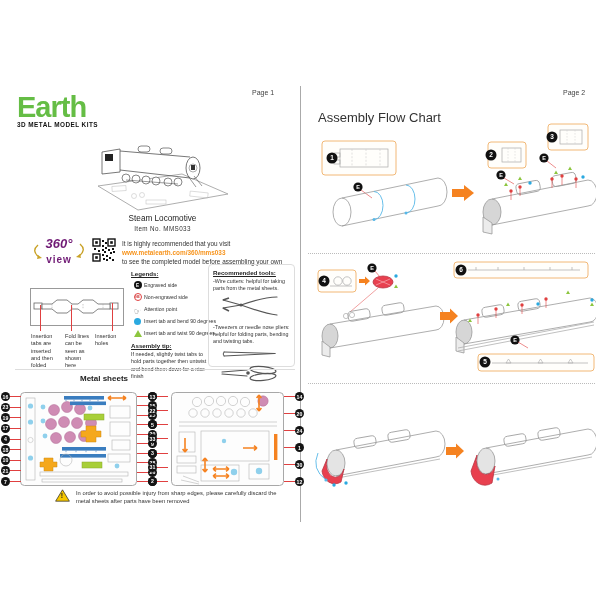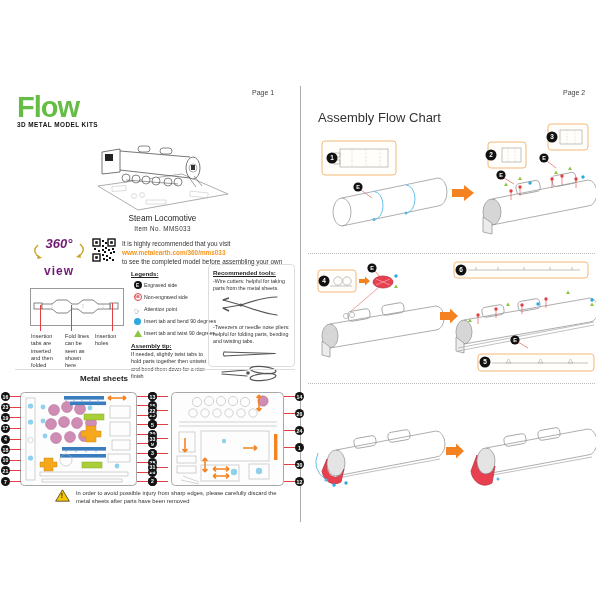--- a/index.html
+++ b/index.html
@@ -11,21 +11,21 @@
   .logo{left:17px;top:95px;line-height:.84}
   .logo .l1,.logo .l2{font-size:29px;font-weight:bold;color:#65bd45;letter-spacing:-1px}
   .logo .reg{font-size:8px;vertical-align:6px;letter-spacing:0}
   .logo .tag{font-size:6.4px;font-weight:bold;color:#111;letter-spacing:.45px;margin-top:3px}
   .caption{left:90px;top:214px;width:145px;text-align:center}
   .caption .nm{font-size:8.2px;color:#222}
   .caption .it{font-size:6.3px;letter-spacing:.4px;color:#333;margin-top:2px}
   
   .b360{left:30px;top:237px;width:58px;height:27px;text-align:center;color:#701a75}
   .b360 .n{font-size:13px;font-weight:bold;font-style:italic;line-height:13px}
-  .b360 .v{font-size:12px;font-weight:bold;line-height:8px;margin-top:17px;letter-spacing:1px}
+  .b360 .v{font-size:10px;font-weight:bold;line-height:8px;margin-top:6px;letter-spacing:1px}
   .visit{left:122px;top:240px;width:175px;font-size:6.4px;line-height:1.4;color:#333}
   .visit .lnk{color:#f7941d;font-weight:bold}
   
   .insbox{left:30px;top:288px;width:92px;height:36px;border:1px solid #999}
   .redline{width:1px;background:#e04040}
   .inslabel{font-size:5.6px;line-height:1.3;color:#333}
   
   .legends{left:131px;top:270px;width:80px}
   .sec-title{font-size:6.2px;font-weight:bold;text-decoration:underline;color:#222}
   .lgrow{display:flex;align-items:center;margin-top:4px;height:8px}
@@ -56,21 +56,21 @@
   .pagediv{left:300px;top:86px;width:1px;height:436px;background:#aaa}
 </style>
 </head>
 <body>
 
 <div class="abs pagediv"></div>
 
 <div class="abs plabel" style="left:252px;top:89px">Page 1</div>
 
 <div class="abs logo">
-  <div class="l1">Flow</div>
+  <div class="l1">Earth</div>
   <div class="tag">3D METAL MODEL KITS</div>
 </div>
 
 <svg class="abs" style="left:90px;top:134px" width="145" height="80" viewBox="0 0 145 80">
   <polygon points="8,52 92,40 138,60 48,76" fill="#fff" stroke="#999" stroke-width="0.8"></polygon>
   <rect x="22" y="52" width="14" height="5" fill="none" stroke="#bbb" stroke-width="0.5" transform="rotate(-4 29 54)"></rect>
   <rect x="100" y="58" width="18" height="5" fill="none" stroke="#bbb" stroke-width="0.5" transform="rotate(6 109 60)"></rect>
   <rect x="56" y="66" width="20" height="4" fill="none" stroke="#bbb" stroke-width="0.5"></rect>
   <circle cx="44" cy="62" r="2.5" fill="none" stroke="#bbb" stroke-width="0.5"></circle>
   <circle cx="52" cy="61" r="2.5" fill="none" stroke="#bbb" stroke-width="0.5"></circle>

